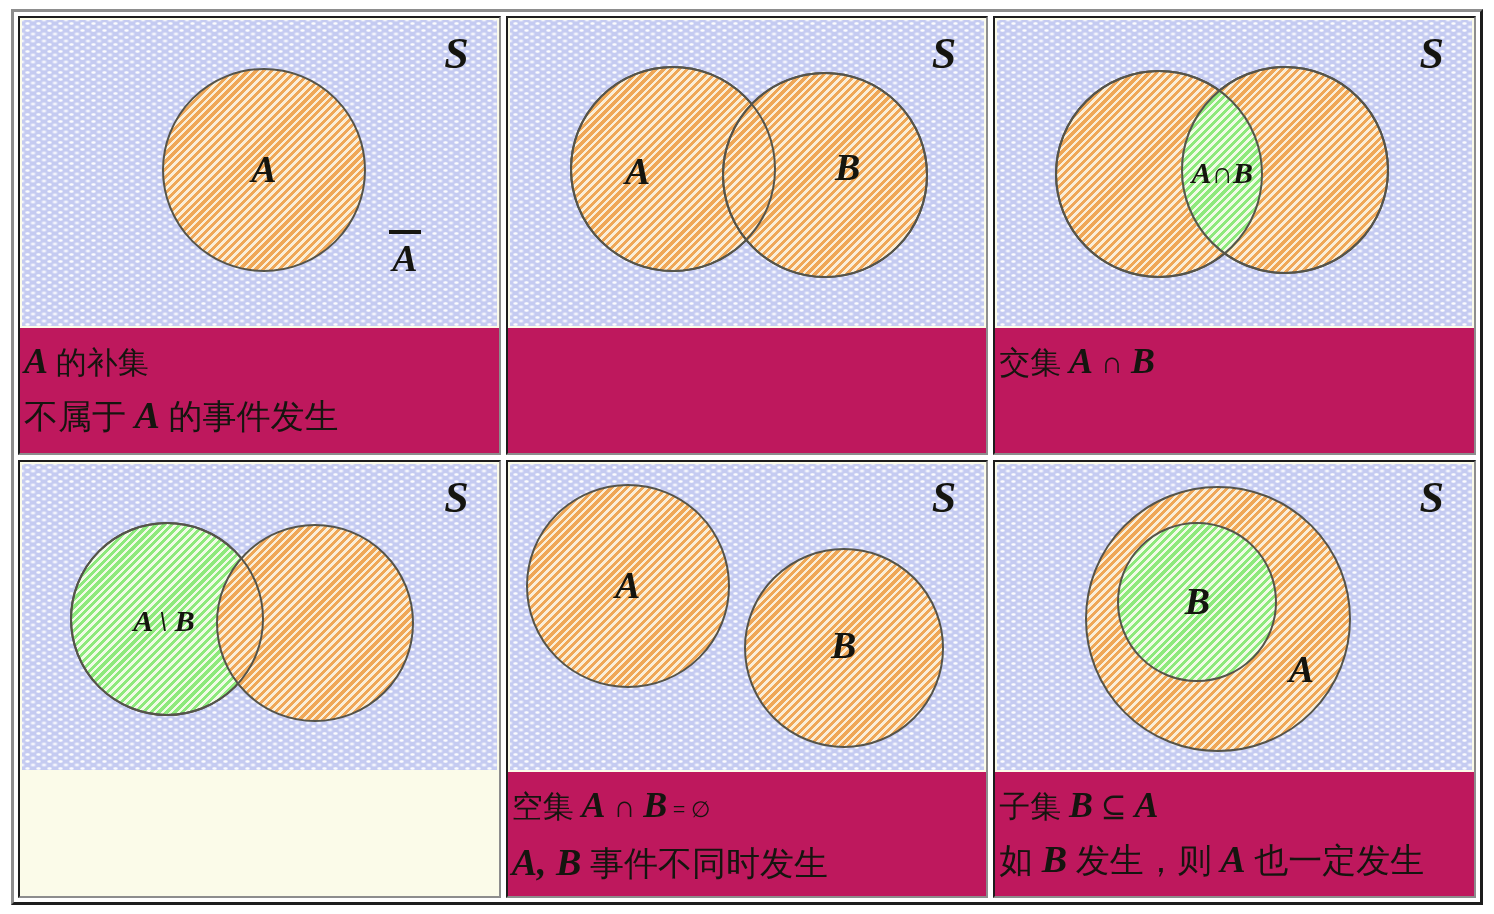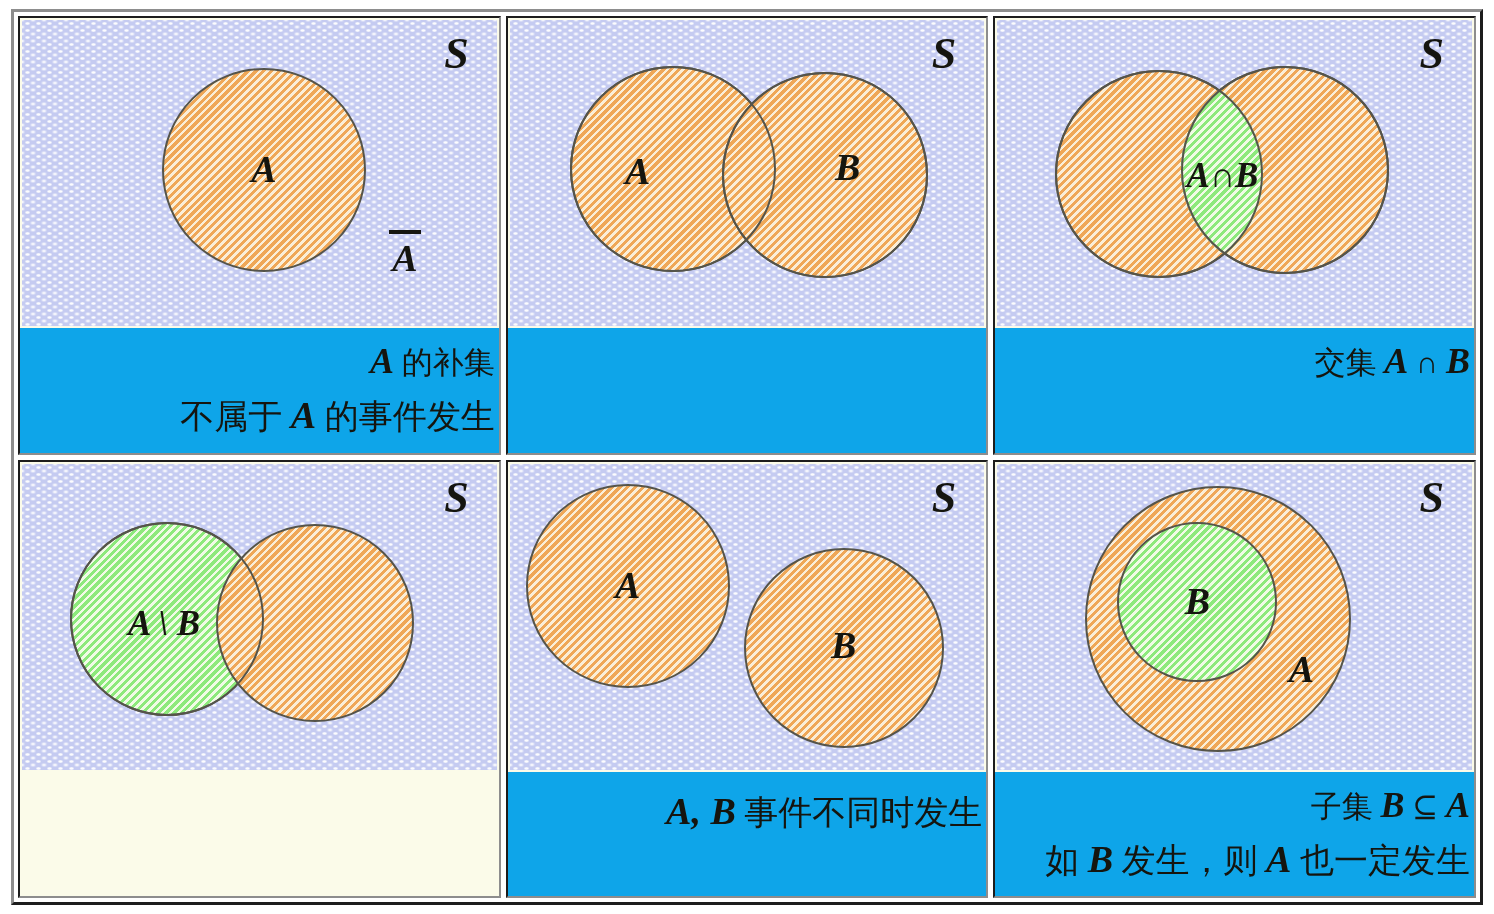--- a/index.html
+++ b/index.html
@@ -28,23 +28,23 @@
   .circle{position:absolute;border-radius:50%;border:2px solid #55544a;box-sizing:border-box;}
   .o{background:repeating-linear-gradient(135deg,#faeed8 0px,#faeed8 2.6px,#efa757 2.6px,#efa757 5.6px);}
   .g{background:repeating-linear-gradient(135deg,#f1fbe6 0px,#f1fbe6 2.6px,#8de97c 2.6px,#8de97c 5.6px);}
   .outline{position:absolute;border-radius:50%;border:2px solid #55544a;box-sizing:border-box;background:transparent;}
   .lenswrap{position:absolute;border-radius:50%;overflow:hidden;}
   .lenswrap>.fill{position:absolute;border-radius:50%;}
   .s-label{position:absolute;top:12px;right:28px;font-style:italic;font-weight:bold;
            font-size:44px;color:#15150f;line-height:1;}
   .clabel{position:absolute;font-style:italic;font-weight:bold;font-size:38px;
           color:#15150f;text-align:center;line-height:1;}
-  .clabel.mid{font-size:35px;}
+  .clabel.mid{font-size:30px;}
   .overbar{display:inline-block;border-top:4px solid #15150f;padding:5px 3px 0 3px;}
-  .caption{flex:1;background:#0ea5e9;text-align:right;padding:10px 4px 12px;color:#15150f;}
+  .caption{flex:1;background:#be185d;text-align:left;padding:10px 4px 12px;color:#15150f;}
   .cap-title{font-size:31px;line-height:46px;white-space:nowrap;}
   .cap-desc{font-size:34px;line-height:38px;margin-top:10px;white-space:nowrap;}
   .math{font-style:italic;font-weight:bold;font-size:1.16em;}
   .cap-desc .math{font-size:1.12em;}
   .small{font-size:0.72em;}
 </style>
 </head>
 <body>
 
 <div class="board">
@@ -105,20 +105,21 @@
 
   <div class="panel">
     <div class="diagram">
       <div class="s-label">S</div>
       <div class="circle o" style="left:16px;top:20px;width:204px;height:204px;"></div>
       <div class="circle o" style="left:234px;top:84px;width:200px;height:200px;"></div>
       <div class="clabel" style="left:78px;top:102px;width:80px;">A</div>
       <div class="clabel" style="left:294px;top:162px;width:80px;">B</div>
     </div>
     <div class="caption">
+      <div class="cap-title"><span>空集 </span><span class="math">A</span><span> ∩ </span><span class="math">B</span><span class="small"> = ∅</span></div>
       <div class="cap-desc"><span class="math">A, B</span><span> 事件不同时发生</span></div>
     </div>
   </div>
 
   <div class="panel">
     <div class="diagram">
       <div class="s-label">S</div>
       <div class="circle o" style="left:88px;top:22px;width:266px;height:266px;"></div>
       <div class="circle g" style="left:120px;top:58px;width:160px;height:160px;"></div>
       <div class="clabel" style="left:160px;top:118px;width:80px;">B</div>

